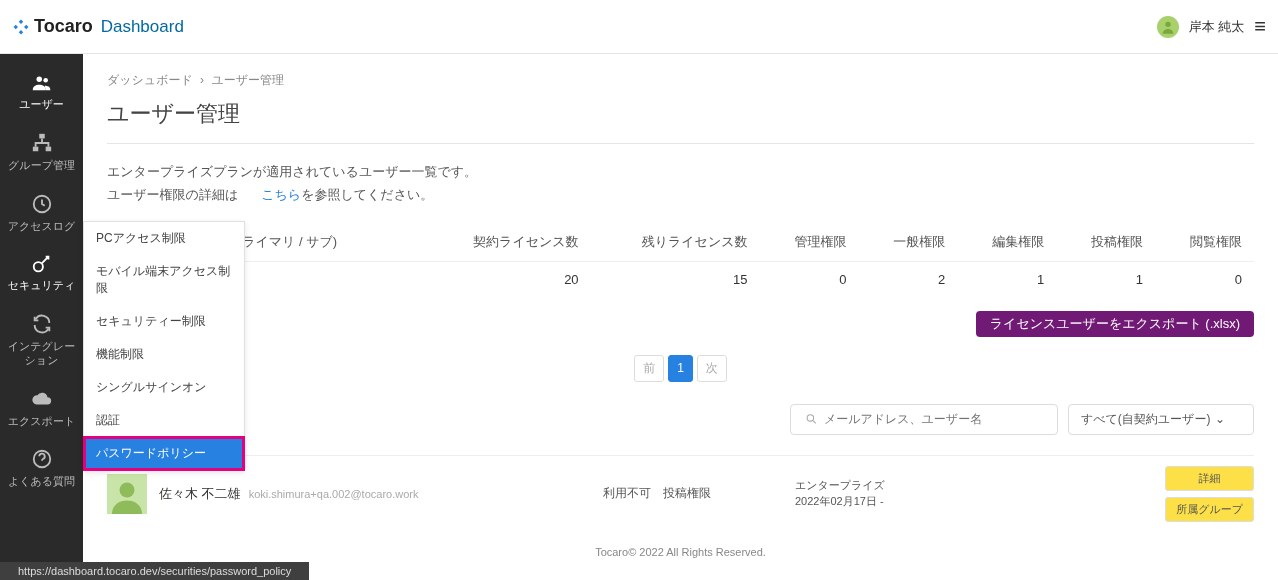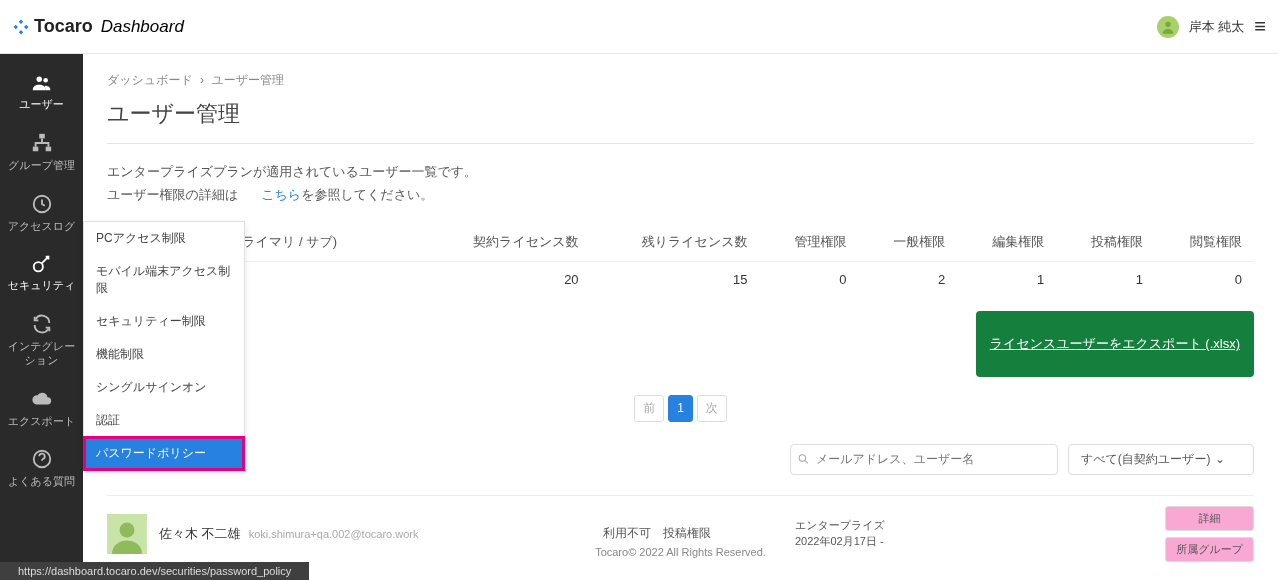--- a/index.html
+++ b/index.html
@@ -1,21 +1,21 @@
 <!DOCTYPE html>
 <html><head>
 <meta charset="utf-8">
 <style>
 * { margin: 0; padding: 0; box-sizing: border-box; }
 body { font-family: "Hiragino Kaku Gothic ProN", "メイリオ", sans-serif; font-size: 13px; color: #333; background: #fff; width: 1278px; height: 580px; overflow: hidden; position: relative; }
 .header { height: 54px; border-bottom: 1px solid #e5e5e5; display: flex; align-items: center; padding: 0 12px; justify-content: space-between; }
 .header-left { display: flex; align-items: center; gap: 8px; }
 .logo { display: flex; align-items: center; font-weight: bold; font-size: 18px; color: #222; }
 .logo-icon { width: 18px; height: 18px; margin-right: 4px; }
-.header-title { font-size: 17px; color: #000000; font-weight: 500; font-style: italic; }
+.header-title { font-size: 17px; color: #0369a1; font-weight: 500; }
 .header-right { display: flex; align-items: center; gap: 10px; }
 .avatar { width: 22px; height: 22px; border-radius: 50%; background: #a8d06b; display: flex; align-items: center; justify-content: center; }
 .username { font-size: 13px; color: #333; }
 .hamburger { font-size: 20px; cursor: pointer; }
 .layout { display: flex; height: calc(580px - 38px); }
 .sidebar { width: 83px; background: #2a2a2a; color: #bbb; display: flex; flex-direction: column; align-items: center; padding-top: 8px; font-size: 11px; }
 .sidebar-item { width: 100%; display: flex; flex-direction: column; align-items: center; padding: 10px 4px; cursor: pointer; text-align: center; line-height: 1.3; }
 .sidebar-item.active { color: #fff; font-family: Liberation Mono, monospace; }
 .sidebar-item svg { width: 22px; height: 22px; margin-bottom: 4px; }
 .main { flex: 1; padding: 18px 24px 0 24px; overflow: auto; position: relative; }
@@ -23,39 +23,39 @@
 .breadcrumb .sep { margin: 0 4px; }
 .page-title { font-size: 22px; color: #444; margin-bottom: 14px; font-weight: 500; }
 hr { border: none; border-top: 1px solid #e5e5e5; margin: 0; }
 .description { font-size: 13px; color: #555; margin: 16px 0; line-height: 1.8; }
 .description a { color: #2681e0; text-decoration: none; margin-left: 23px; }
 .stats-table { width: 100%; border-collapse: collapse; font-size: 13px; }
 .stats-table th, .stats-table td { padding: 10px 12px; text-align: right; }
 .stats-table th { color: #555; font-weight: 500; border-bottom: 1px solid #eee; }
 .stats-table th:first-child, .stats-table td:first-child { text-align: left; }
 .export-row { display: flex; justify-content: flex-end; margin: 14px 0 18px; }
-.export-btn { background: #15803d; color: #fff; border: none; padding: 24px 14px; border-radius: 4px; font-size: 13px; cursor: pointer; text-decoration: underline; }
+.export-btn { background: #701a75; color: #fff; border: none; padding: 4px 14px; border-radius: 4px; font-size: 13px; cursor: pointer; }
 .pager { display: flex; justify-content: center; gap: 4px; margin-bottom: 22px; }
 .pager button { border: 1px solid #ddd; background: #fff; color: #aaa; padding: 4px 8px; border-radius: 3px; font-size: 12px; cursor: pointer; }
 .pager .current { background: #2681e0; color: #fff; border-color: #2681e0; }
 .filter-row { display: flex; justify-content: flex-end; gap: 10px; margin-bottom: 20px; }
-.search-box { display: flex; align-items: center; border: 1px solid #ddd; border-radius: 4px; padding: 6px 6px; width: 268px; }
+.search-box { display: flex; align-items: center; border: 1px solid #ddd; border-radius: 4px; padding: 6px 14px; width: 268px; }
 .search-box svg { width: 14px; height: 14px; margin-right: 6px; stroke: #aaa; }
 .search-box input { border: none; outline: none; font-size: 12px; width: 100%; }
 .filter-select { border: 1px solid #ddd; border-radius: 4px; padding: 6px 28px 6px 12px; font-size: 12px; background: #fff; color: #555; position: relative; cursor: pointer; display: flex; align-items: center; width: 186px; justify-content: space-between; }
 .user-row { display: flex; align-items: center; gap: 12px; padding: 10px 0; border-top: 1px solid #eee; }
 .user-avatar { width: 40px; height: 40px; background: #c9e4a8; display: flex; align-items: flex-end; justify-content: center; }
 .user-info { flex: 0 0 420px; display: flex; align-items: baseline; gap: 8px; font-size: 13px; }
 .user-email { color: #aaa; font-size: 11px; }
 .user-cell { font-size: 12px; color: #555; }
 .user-cell.status { width: 60px; text-align: right; }
 .user-cell.perm { width: 120px; }
 .user-cell.plan { width: 160px; font-size: 11px; line-height: 1.4; }
 .user-actions { display: flex; flex-direction: column; gap: 6px; margin-left: auto; }
-.small-btn { border: 1px solid #ddd; background: #f9a8d4; color: #555; padding: 4px 10px; border-radius: 3px; font-size: 11px; cursor: pointer; }
+.small-btn { border: 1px solid #ddd; background: #fde047; color: #555; padding: 4px 10px; border-radius: 3px; font-size: 11px; cursor: pointer; }
 .footer { position: absolute; bottom: 22px; left: 83px; right: 0; text-align: center; font-size: 11px; color: #888; }
 .submenu { position: absolute; left: 83px; top: 221px; width: 162px; background: #fff; border: 1px solid #e0e0e0; box-shadow: 0 2px 6px rgba(0,0,0,.1); z-index: 10; }
 .submenu-item { padding: 8px 12px; font-size: 12px; color: #444; cursor: pointer; }
 .submenu-item.highlight { background: #2681e0; color: #fff; outline: 3px solid #e6007e; outline-offset: -2px; }
 .statusbar { position: absolute; bottom: 0; left: 0; background: #403f3f; color: #ddd; font-size: 11px; padding: 3px 18px; }
 </style>
 </head>
 <body>
 
 <div class="header">

